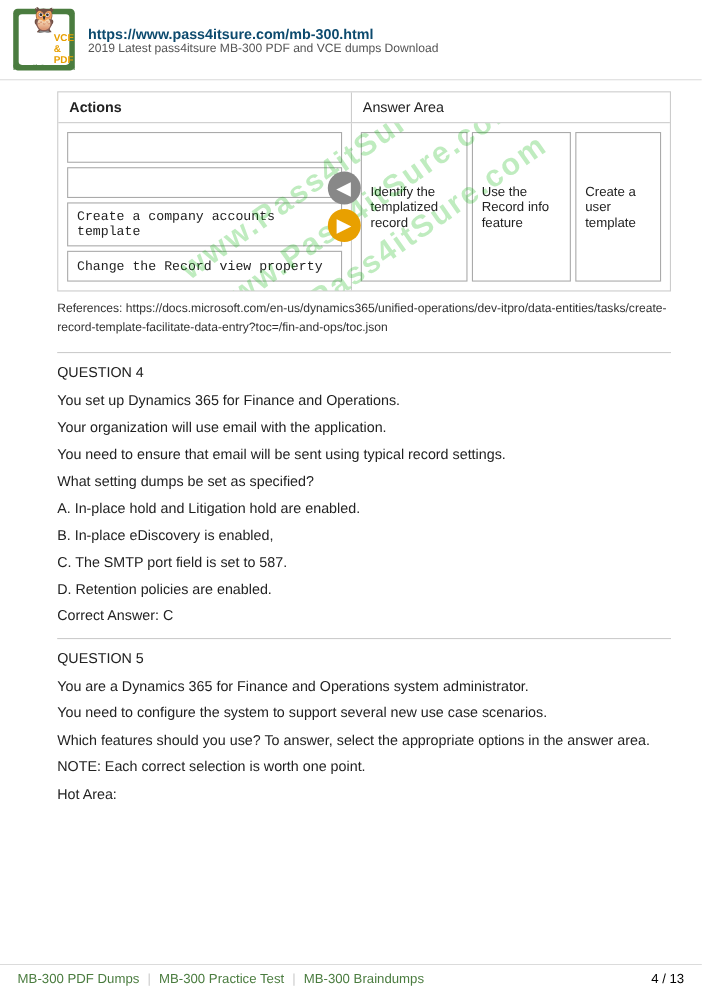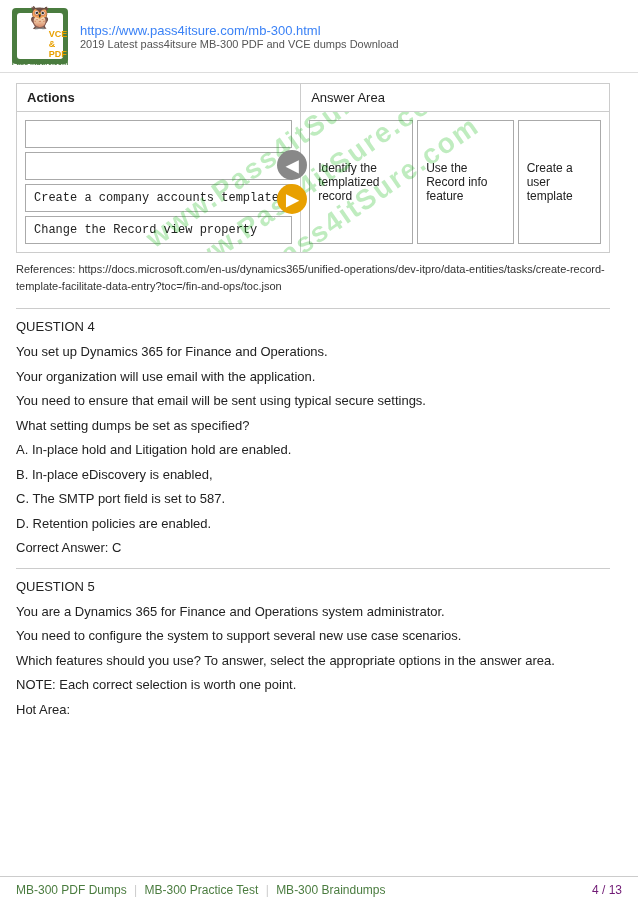--- a/index.html
+++ b/index.html
@@ -51,31 +51,32 @@
     }
     .logo-text-vce span { color: #e8a000; padding-left: 36px; }
     .logo-text-pass {
       font-size: 7px;
       color: #4a7c3f;
       font-weight: bold;
     }
     .header-info { flex: 1; }
     .header-url {
       font-size: 13px;
-      font-weight: normal;
-      color: #3b82f6;
+      font-weight: bold;
+      color: #0c4a6e;
     }
     .header-subtitle {
       font-size: 11px;
       color: #555;
     }
 
     
     .main {
       padding: 10px 28px 0 16px;
+      margin-left: 36px;
     }
 
     
     .diagram-wrapper {
       border: 1px solid #ccc;
       margin-bottom: 8px;
       background: #fff;
     }
 
     .diagram-header-row {
@@ -240,21 +241,21 @@
       color: #4a7c3f;
       text-decoration: none;
       font-size: 12px;
     }
     .footer-links span {
       color: #ccc;
       margin: 0 4px;
     }
     .footer-page {
       font-size: 12px;
-      color: #701a75;
+      color: #000000;
     }
 
     .content-area {
       padding-bottom: 40px;
     }
   </style>
 </head>
 <body>
 
 <div class="header">
@@ -312,21 +313,21 @@
     <span>References:</span>
     <span>https://docs.microsoft.com/en-us/dynamics365/unified-operations/dev-itpro/data-entities/tasks/create-record-template-facilitate-data-entry?toc=/fin-and-ops/toc.json</span>
   </div>
 
   <hr class="divider">
 
   <div class="question-block">
     <div class="question-label">QUESTION 4</div>
     <div class="question-text">You set up Dynamics 365 for Finance and Operations.</div>
     <div class="question-text">Your organization will use email with the application.</div>
-    <div class="question-text">You need to ensure that email will be sent using typical secure settings.</div>
+    <div class="question-text">You need to ensure that email will be sent using typical record settings.</div>
     <div class="question-text">What setting dumps be set as specified?</div>
     <div class="question-text">A. In-place hold and Litigation hold are enabled.</div>
     <div class="question-text">B. In-place eDiscovery is enabled,</div>
     <div class="question-text">C. The SMTP port field is set to 587.</div>
     <div class="question-text">D. Retention policies are enabled.</div>
     <div class="question-text">Correct Answer: C</div>
   </div>
 
   <hr class="divider">
 

